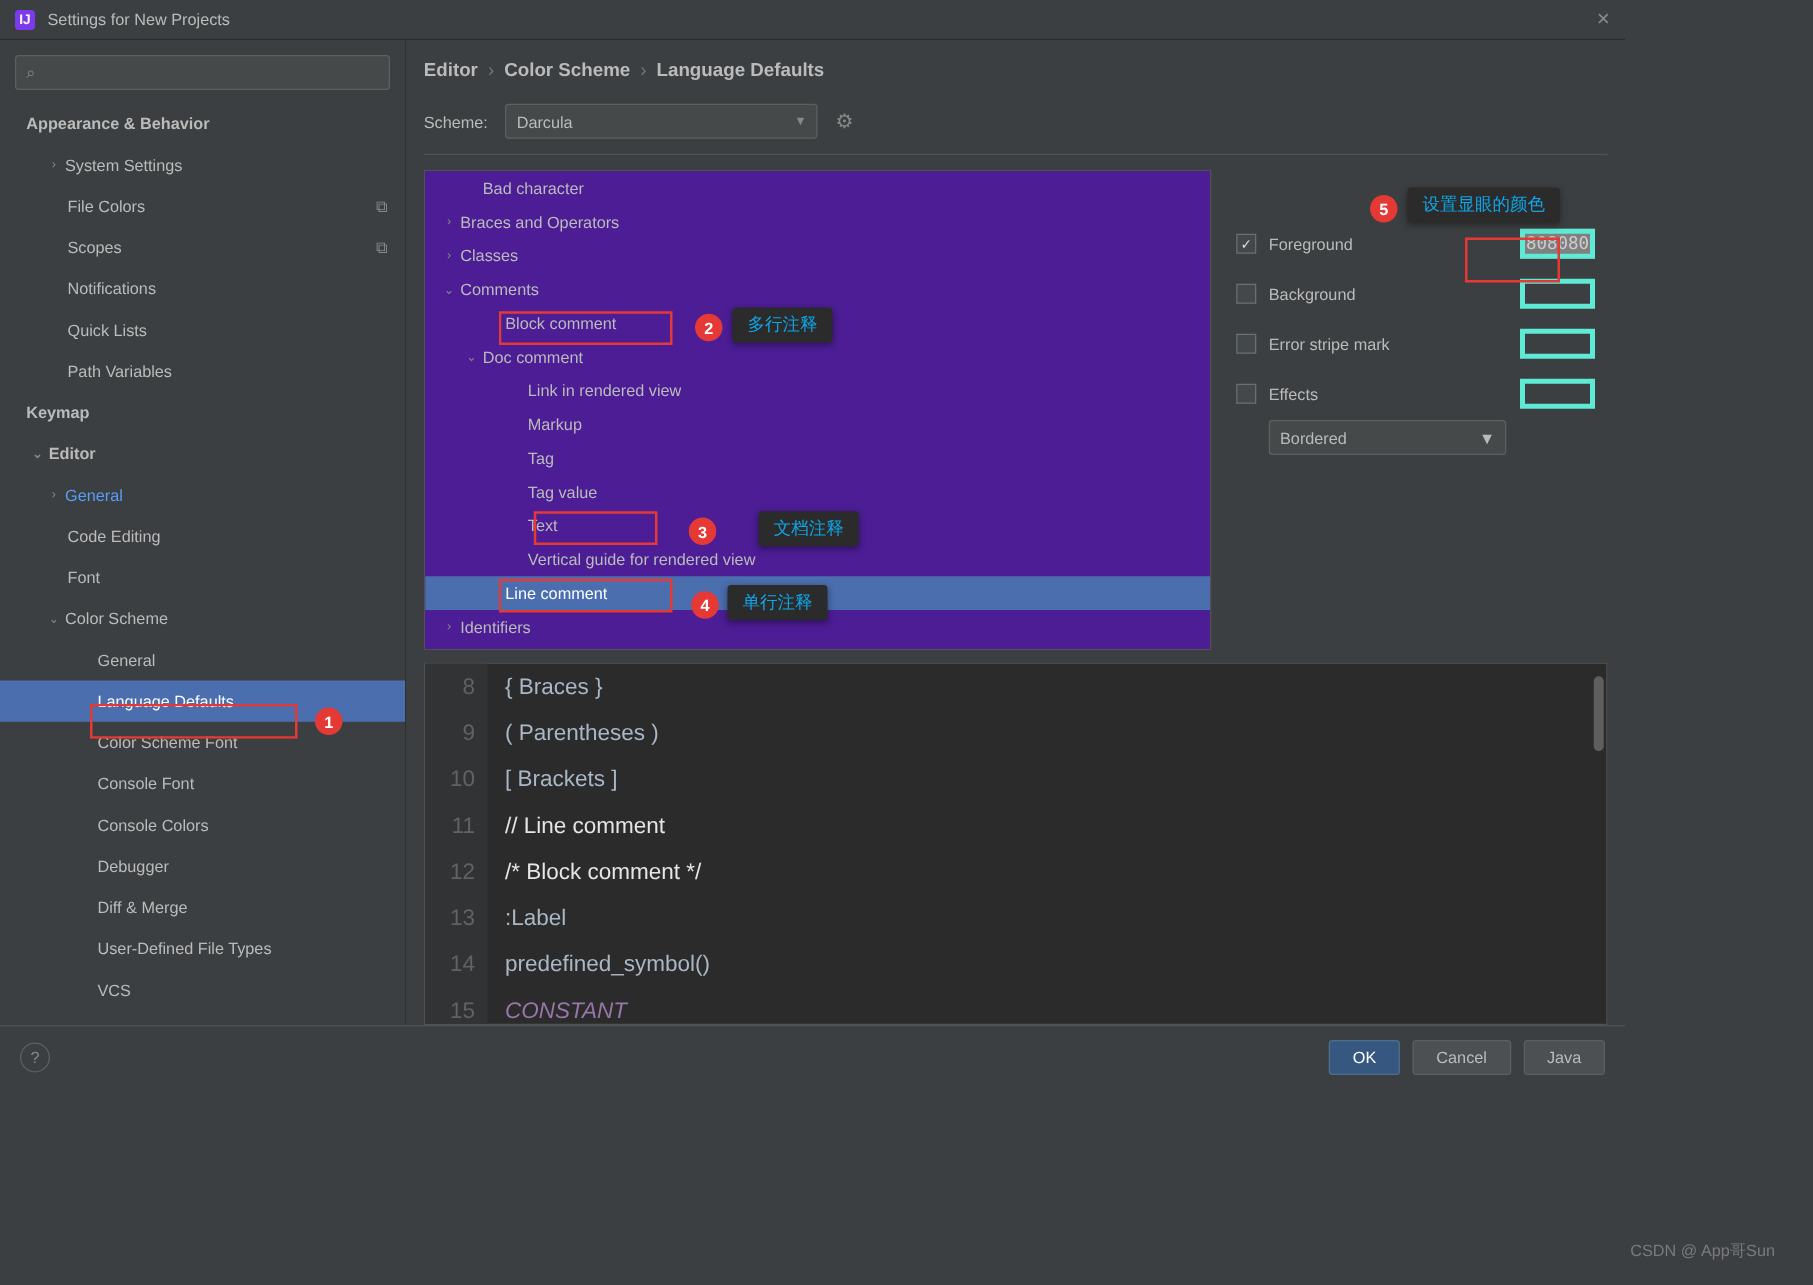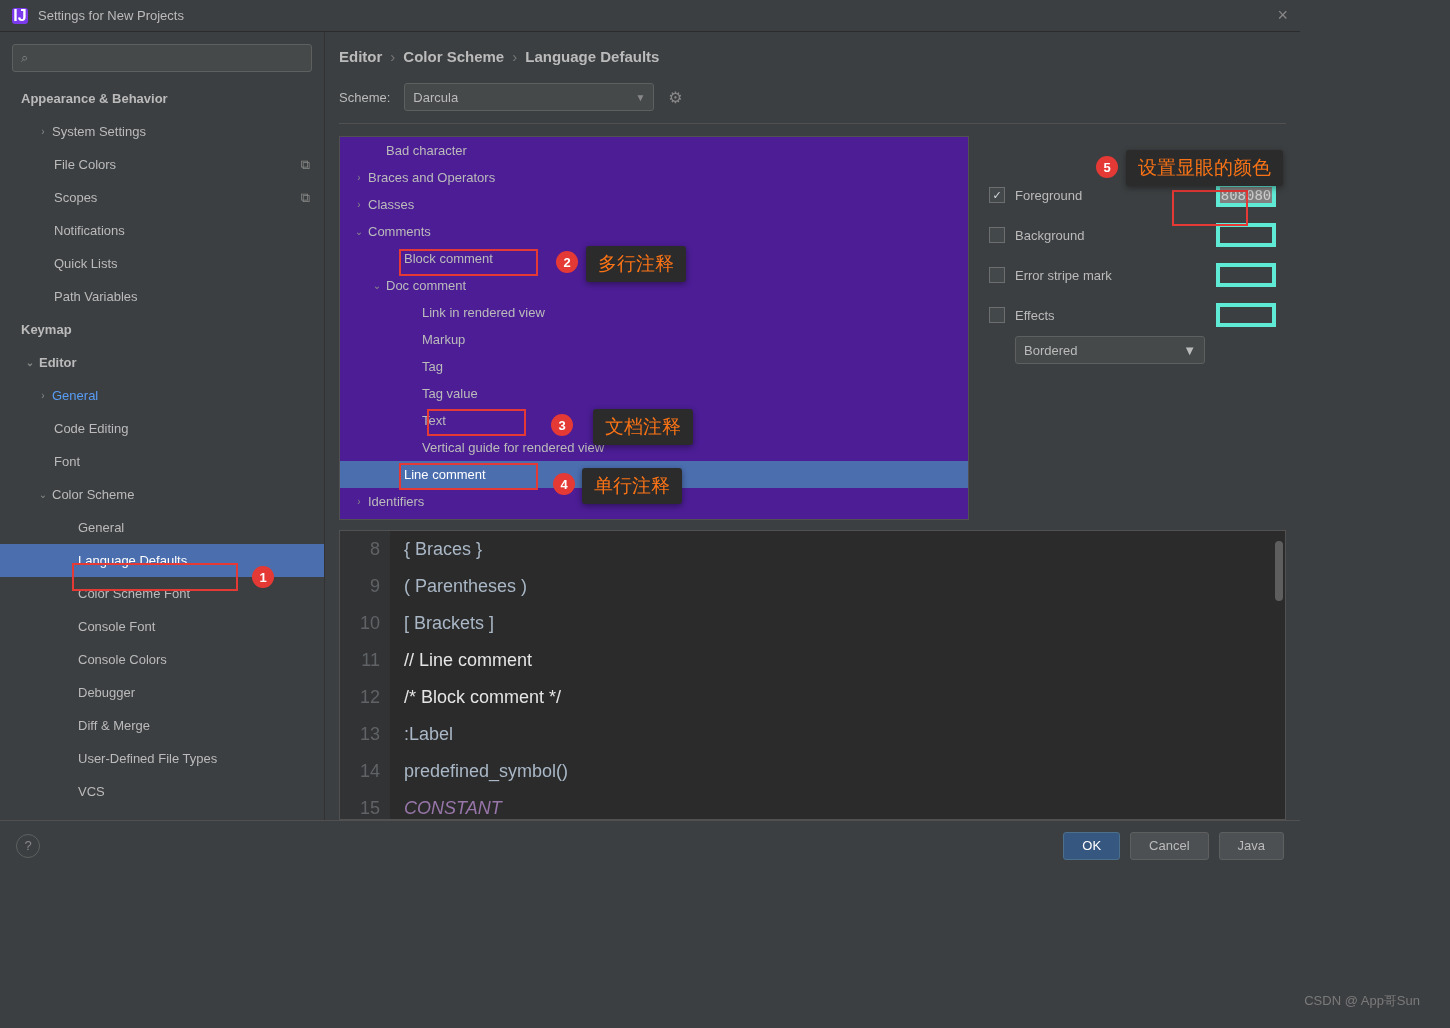--- a/index.html
+++ b/index.html
@@ -1,21 +1,21 @@
 <!DOCTYPE html>
 <html><head>
 <meta charset="utf-8">
 <style>
 * { margin: 0; padding: 0; box-sizing: border-box; font-family: "Segoe UI", Arial, sans-serif; }
 body { background: #3c3f41; color: #bbbbbb; font-size: 13px; width: 1450px; height: 1028px; overflow: hidden; position: relative; }
 
 .main-area { display: flex; flex-direction: column; width: 1300px; height: 870px; }
 
 .titlebar { height: 32px; display: flex; align-items: center; padding: 0 12px; border-bottom: 1px solid #2b2b2b; background: #3c3f41; }
-.titlebar .app-icon { width: 16px; height: 16px; background: #7c3aed; border-radius: 3px; margin-right: 10px; display: inline-flex; align-items: center; justify-content: center; color: #fff; font-size: 16px; font-weight: bold; }
+.titlebar .app-icon { width: 16px; height: 16px; background: #7c3aed; border-radius: 3px; margin-right: 10px; display: inline-flex; align-items: center; justify-content: center; color: #fff; font-size: 11px; font-weight: bold; }
 .titlebar .title { color: #bbbbbb; font-size: 13px; }
 .titlebar .close { margin-left: auto; color: #888; font-size: 18px; cursor: pointer; }
 
 .content { display: flex; flex: 1; overflow: hidden; }
 
 .sidebar { width: 325px; background: #3c3f41; border-right: 1px solid #323232; display: flex; flex-direction: column; padding-top: 12px; }
 .search-box { margin: 0 12px 10px 12px; display: flex; align-items: center; background: #45494a; border: 1px solid #5e6060; border-radius: 3px; height: 28px; padding: 0 8px; }
 .search-box input { background: transparent; border: none; outline: none; color: #bbbbbb; width: 100%; font-size: 13px; }
 .search-icon { color: #888; margin-right: 6px; }
 
@@ -72,21 +72,21 @@
 
 .bottombar { height: 50px; border-top: 1px solid #515151; display: flex; align-items: center; padding: 0 16px; background: #3c3f41; gap: 10px; }
 .help-btn { width: 24px; height: 24px; border: 1px solid #5e6060; border-radius: 50%; display: flex; align-items: center; justify-content: center; color: #888; }
 .btn { height: 28px; padding: 0 18px; border: 1px solid #5e6060; background: #4c5052; color: #bbbbbb; border-radius: 3px; cursor: pointer; display: inline-flex; align-items: center; }
 .btn.primary { background: #365880; border-color: #4c708c; color: #fff; }
 .bottombar .spacer { flex: 1; }
 
 
 .annot-box { position: absolute; border: 2px solid #e53935; pointer-events: none; }
 .annot-badge { position: absolute; width: 22px; height: 22px; border-radius: 50%; background: #e53935; color: #fff; font-size: 13px; font-weight: bold; display: flex; align-items: center; justify-content: center; pointer-events: none; }
-.annot-label { position: absolute; background: #2b2b2b; color: #f97316; padding: 5px 12px; font-size: 19px; border-radius: 3px; pointer-events: none; box-shadow: 0 2px 6px rgba(0,0,0,.4); }
+.annot-label { position: absolute; background: #2b2b2b; color: #0ea5e9; padding: 5px 12px; font-size: 14px; border-radius: 3px; pointer-events: none; box-shadow: 0 2px 6px rgba(0,0,0,.4); }
 .watermark { position: absolute; right: 30px; bottom: 18px; color: #7a7a7a; font-size: 13px; }
 </style>
 </head>
 <body>
 
 <div class="main-area">
   <div class="titlebar">
     <span class="app-icon">IJ</span>
     <span class="title">Settings for New Projects</span>
     <span class="close">×</span>
@@ -321,21 +321,21 @@
 
 <div class="annot-box" style="left:72px; top:563px; width:166px; height:28px;"></div>
 <div class="annot-badge" style="left:252px; top:566px;">1</div>
 
 <div class="annot-box" style="left:399px; top:249px; width:139px; height:27px;"></div>
 <div class="annot-badge" style="left:556px; top:251px;">2</div>
 <div class="annot-label" style="left:586px; top:246px;">多行注释</div>
 
 <div class="annot-box" style="left:427px; top:409px; width:99px; height:27px;"></div>
 <div class="annot-badge" style="left:551px; top:414px;">3</div>
-<div class="annot-label" style="left:593px; top:409px;text-align:center;">文档注释</div>
+<div class="annot-label" style="left:607px; top:409px;text-align:center;">文档注释</div>
 
 <div class="annot-box" style="left:399px; top:463px; width:139px; height:27px;"></div>
 <div class="annot-badge" style="left:553px; top:473px;">4</div>
 <div class="annot-label" style="left:582px; top:468px;">单行注释</div>
 
 <div class="annot-box" style="left:1172px; top:190px; width:76px; height:36px;"></div>
 <div class="annot-badge" style="left:1096px; top:156px;">5</div>
 <div class="annot-label" style="left:1126px; top:150px;">设置显眼的颜色</div>
 
 <div class="watermark">CSDN @ App哥Sun</div>

